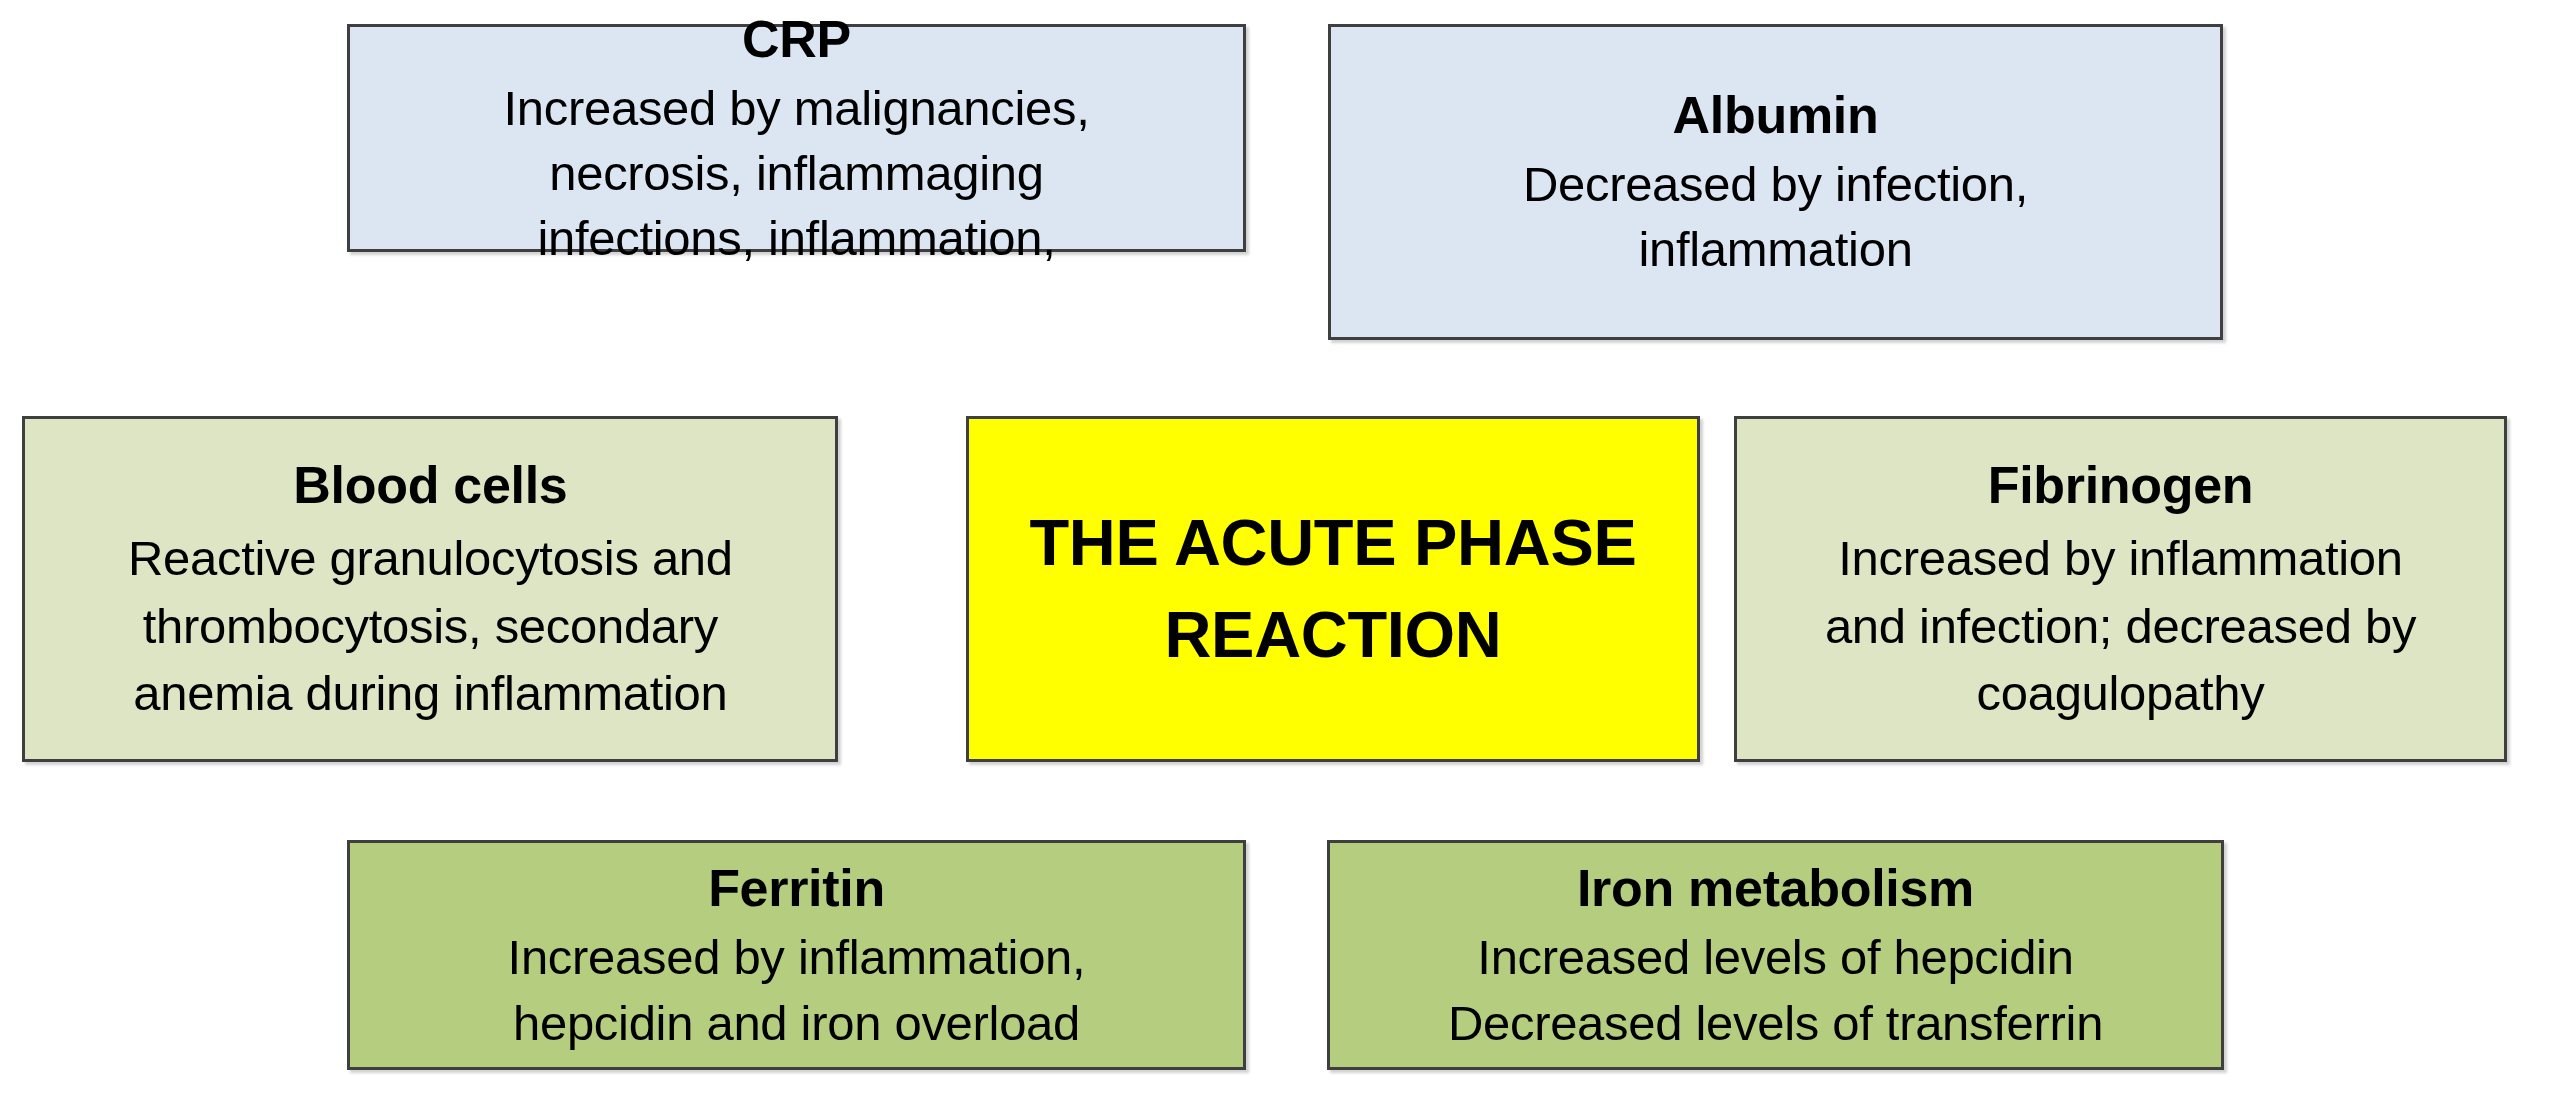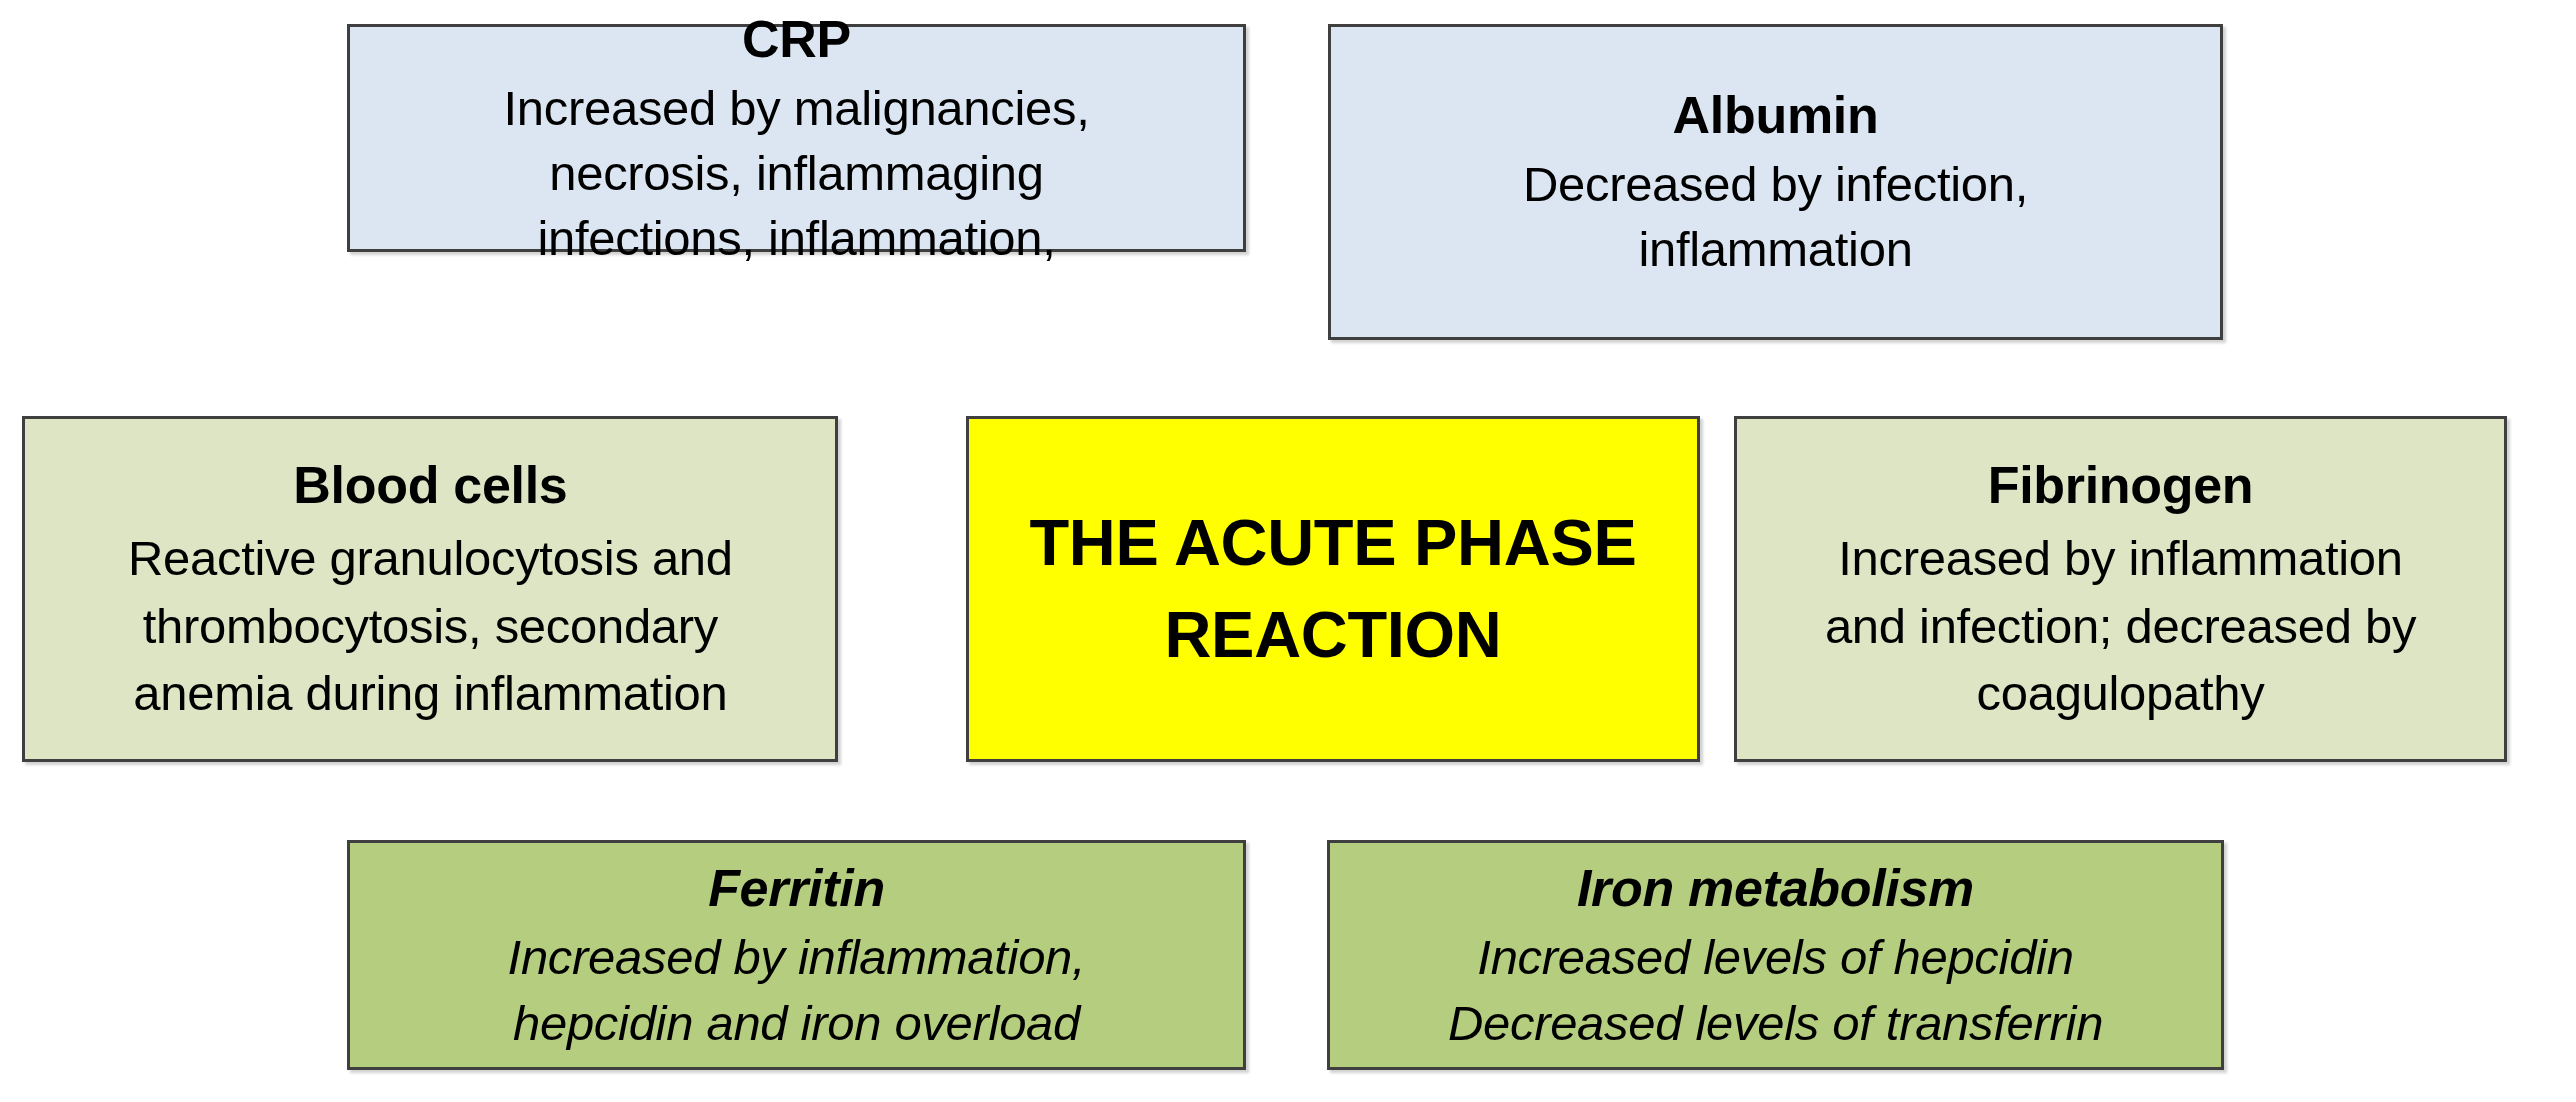--- a/index.html
+++ b/index.html
@@ -101,21 +101,21 @@
 
   #box-fibrinogen {
     left: 1734px; top: 416px;
     width: 773px; height: 346px;
     font-size: 49px;
     line-height: 1.38;
   }
   #box-fibrinogen .title { font-size: 52px; margin-bottom: 3.4px; }
 
   
-  .green-med { background: #b5cd7f; font-style: italic; }
+  .green-med { background: #b5cd7f; }
 
   #box-ferritin {
     left: 347px;  top: 840px;
     width: 899px; height: 230px;
     font-size: 49px;
     line-height: 1.34;
   }
   #box-ferritin .title { font-size: 52px; margin-bottom: 1.7px; }
 
   #box-iron {

